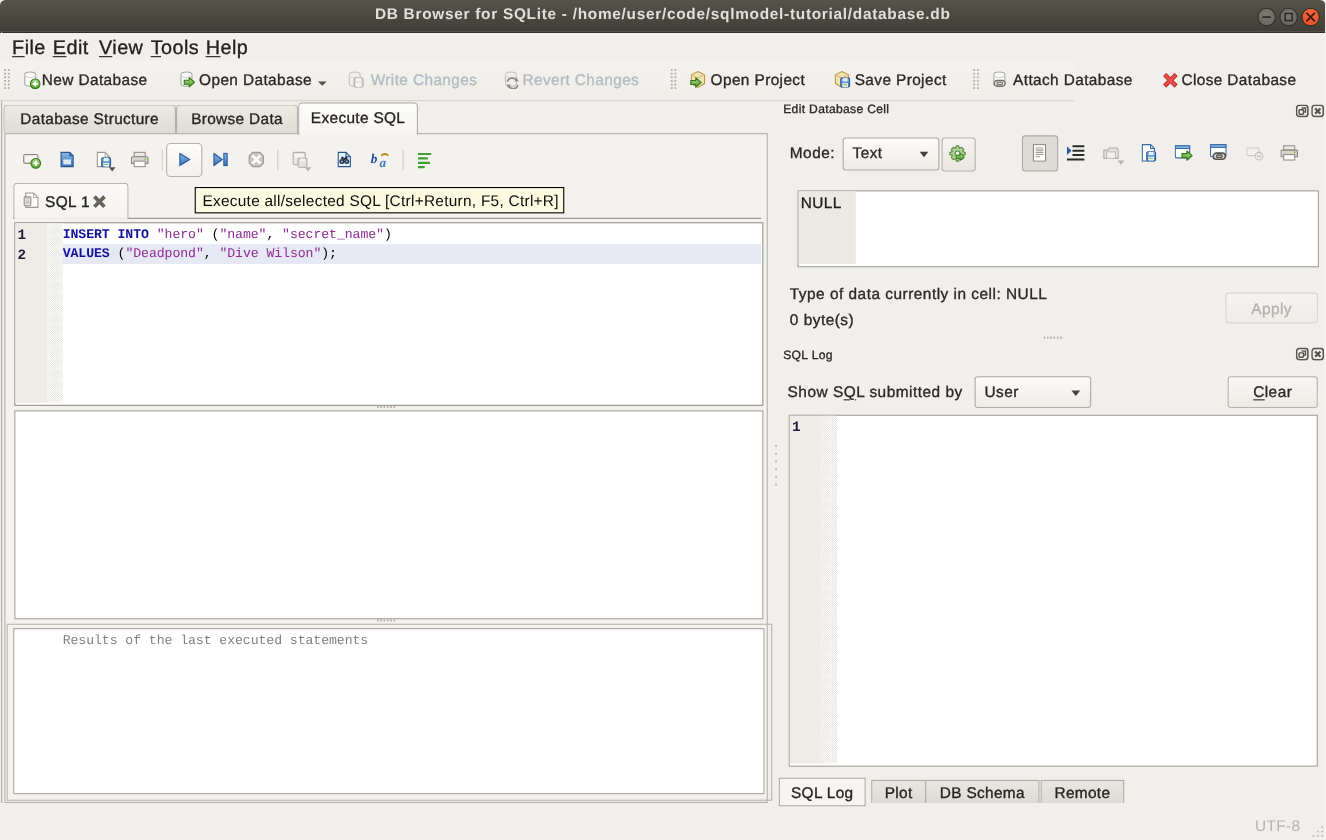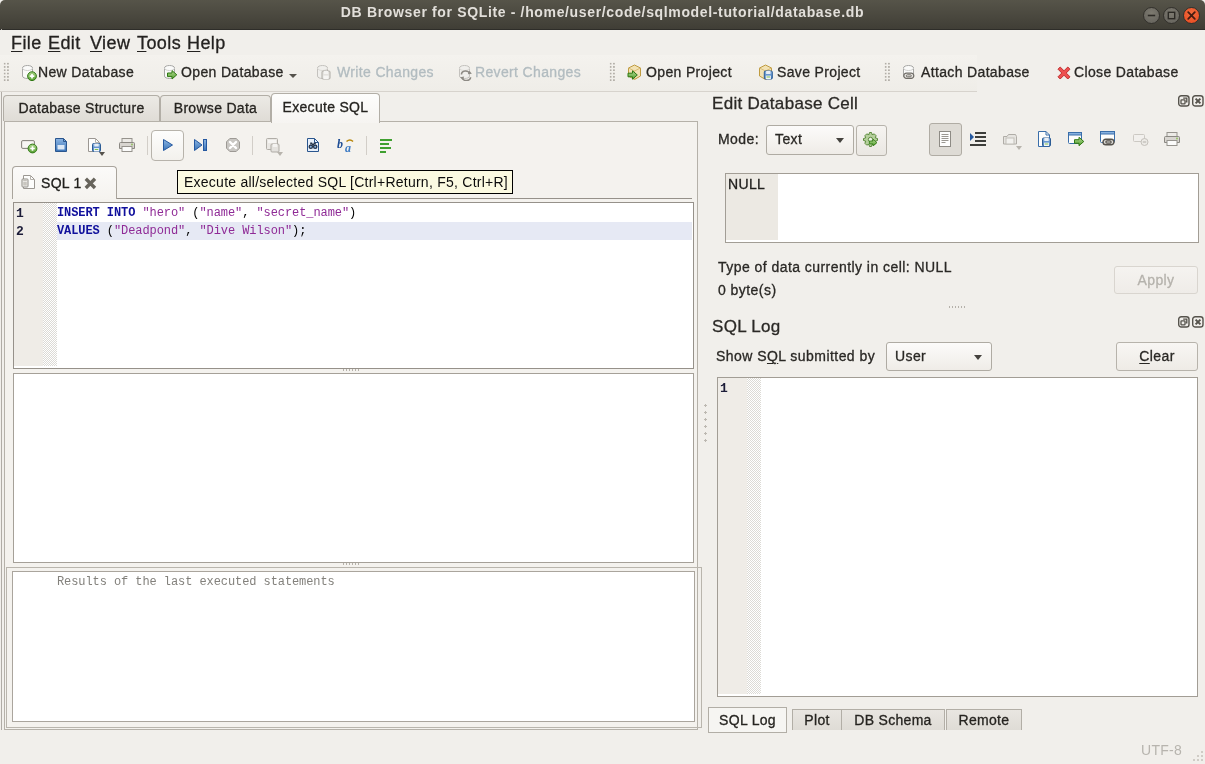--- a/index.html
+++ b/index.html
@@ -27,21 +27,21 @@
 
 .whitebox{position:absolute;background:#fff;border:1px solid #a5a098;}
 .hatch{position:absolute;background-image:linear-gradient(45deg,#dcdad5 25%,transparent 25%,transparent 75%,#dcdad5 75%),linear-gradient(45deg,#dcdad5 25%,transparent 25%,transparent 75%,#dcdad5 75%);background-size:2px 2px;background-position:0 0,1px 1px;background-color:#fff;}
 .mono{font-family:"Liberation Mono",monospace;}
 .codeline{position:absolute;left:43px;right:0;height:18px;font-size:12px;line-height:18px;letter-spacing:-.08px;white-space:pre;}
 .lnum{position:absolute;left:2px;width:26px;font-size:13px;font-weight:bold;color:#1c1c38;line-height:18px;}
 .kw{color:#10109c;font-weight:bold;}
 .str{color:#8f2a96;}
 .tooltip{position:absolute;left:177px;top:170px;width:328px;height:22px;background:#fbfae1;border:1px solid #000;font-size:14px;color:#0c0c0c;line-height:22px;padding-left:6px;letter-spacing:.25px;z-index:50;}
 
-.dtitle{position:absolute;font-size:17px;color:#2b2926;-webkit-text-stroke:.3px #2b2926;letter-spacing:.3px;}
+.dtitle{position:absolute;font-size:11px;color:#2b2926;-webkit-text-stroke:.3px #2b2926;letter-spacing:.3px;}
 .combo{position:absolute;background:linear-gradient(#fcfbfa,#efece7);border:1px solid #afaba3;border-radius:3px;font-size:14px;color:#2a2825;}
 .combo .ctext{position:absolute;left:8px;top:5px;-webkit-text-stroke:.3px #2a2825;letter-spacing:.4px;}
 .combo .arr{position:absolute;right:9px;top:12px;width:0;height:0;border-left:4px solid transparent;border-right:4px solid transparent;border-top:5px solid #44423e;}
 .pbtn{position:absolute;background:linear-gradient(#f8f6f3,#eeebe6);border:1px solid #b7b3ab;border-radius:3px;font-size:14px;color:#2a2825;text-align:center;-webkit-text-stroke:.3px currentColor;letter-spacing:.4px;}
 .btabs{position:absolute;font-size:14px;color:#262420;-webkit-text-stroke:.3px #262420;letter-spacing:.3px;text-align:center;border:1px solid #b2aea6;background:linear-gradient(#e9e6e1,#dedbd5);}
 .btabs.active{background:#f6f5f2;}
 .statusbar{position:absolute;left:0;top:730px;width:1205px;height:34px;background:#f1efeb;}
 .dlbl{-webkit-text-stroke:.3px #2a2825;letter-spacing:.45px;}
 </style>
 </head>

